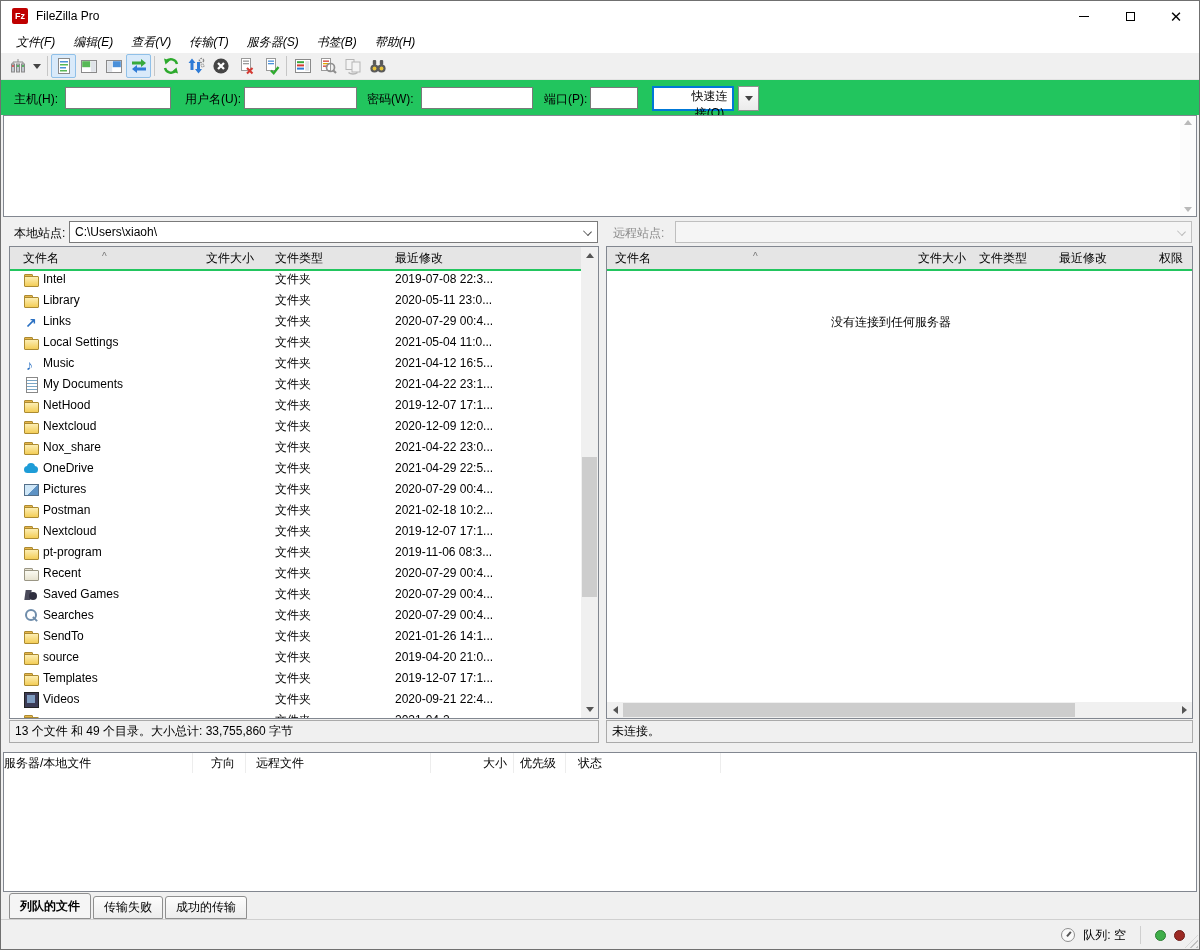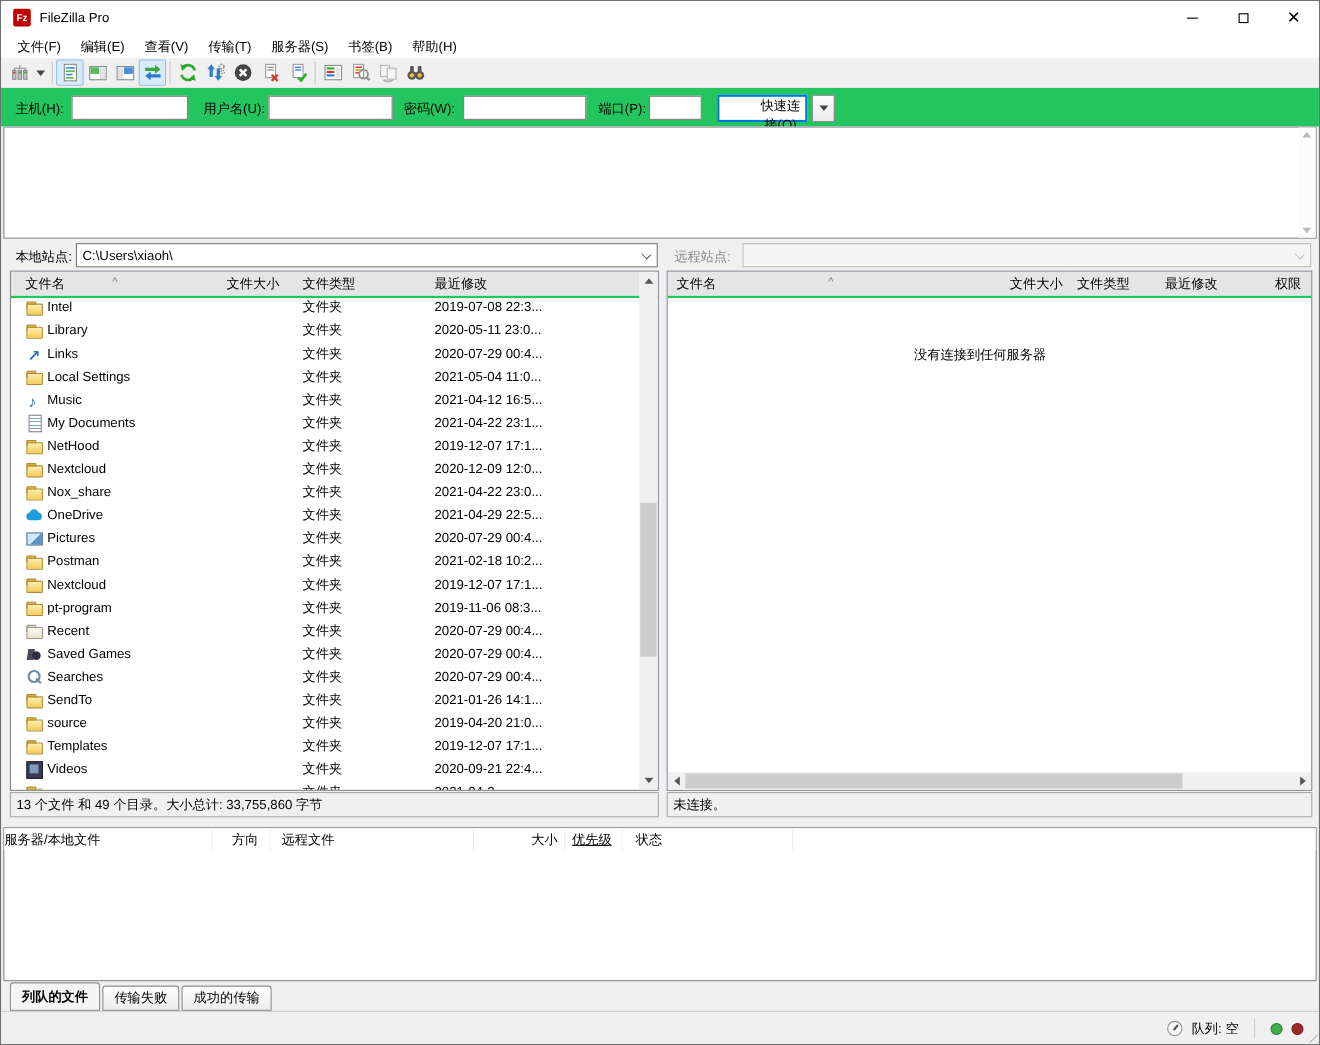--- a/index.html
+++ b/index.html
@@ -11,21 +11,21 @@
   .fz-logo { width:16px; height:16px; margin-left:11px; background:#bf0000; border-radius:2px; color:#fff; font-size:9px; font-weight:bold; display:flex; align-items:center; justify-content:center; }
   .title-text { margin-left:8px; font-size:12px; }
   .win-controls { position:absolute; right:0; top:0; height:30px; display:flex; }
   .win-btn { width:46px; height:30px; display:flex; align-items:center; justify-content:center; }
   .glyph-min { width:10px; height:1px; background:#000; }
   .glyph-max { width:9px; height:9px; border:1px solid #000; }
   .glyph-close { font-size:15px; line-height:1; }
 
   
   .menubar { position:absolute; top:30px; left:0; right:0; height:22px; background:#fff; display:flex; align-items:center; padding-left:6px; }
-  .menu-item { padding:2px 9px; }
+  .menu-item { padding:2px 9px;font-style:italic; }
 
   
   .toolbar { position:absolute; top:52px; left:0; right:0; height:27px; background:#f0f0f0; display:flex; align-items:center; padding-left:4px; border-bottom:1px solid #e3e3e3; }
   .tb-btn { width:25px; height:24px; display:flex; align-items:center; justify-content:center; border:1px solid transparent; border-radius:2px; }
   .tb-btn.pressed { background:#d9eafa; border-color:#90c0e8; }
   .tb-dd { width:14px; }
   .tb-sep { width:1px; height:20px; background:#c6c6c6; margin:0 3px; }
   .tb-btn svg { width:18px; height:18px; }
   .dd-caret { width:0; height:0; border-left:4px solid transparent; border-right:4px solid transparent; border-top:5px solid #444; }
 
@@ -114,21 +114,21 @@
   .empty-msg { position:absolute; top:67px; left:0; right:17px; text-align:center; }
 
   
   .queuebox { position:absolute; top:751px; left:2px; right:2px; height:140px; background:#fff; border:1px solid #828790; }
   .qheader { position:absolute; top:0; left:0; right:0; height:20px; background:#fff; }
   .qh { position:absolute; top:0; height:20px; line-height:20px; border-right:1px solid #ededed; white-space:nowrap; }
   .q-local { left:0; width:189px; }
   .q-dir   { left:189px; width:53px; padding-left:18px; }
   .q-remote{ left:242px; width:185px; padding-left:10px; }
   .q-size  { left:427px; width:83px; text-align:right; padding-right:6px; }
-  .q-prio  { left:510px; width:52px; padding-left:6px;text-decoration:underline; }
+  .q-prio  { left:510px; width:52px; padding-left:6px; }
   .q-status{ left:562px; width:155px; padding-left:12px; }
 
   .tabs { position:absolute; top:891px; left:8px; height:27px; display:flex; align-items:flex-end; gap:2px; }
   .tab { height:23px; line-height:21px; padding:0 10px; border:1px solid #8f8f8f; border-radius:3px 3px 0 0; background:linear-gradient(#fdfdfd,#ececec); }
   .tab.active { height:26px; line-height:24px; font-weight:bold; background:#f5f5f5; }
 
   
   .statusbar { position:absolute; bottom:0; left:0; right:0; height:30px; background:#f0f0f0; border-top:1px solid #d0d0d0; }
   .sb-right { position:absolute; right:14px; top:0; height:30px; display:flex; align-items:center; gap:8px; }
   .gauge { position:relative; width:14px; height:14px; border:1px solid #8f8f8f; border-radius:50%; background:#fafafa; }

